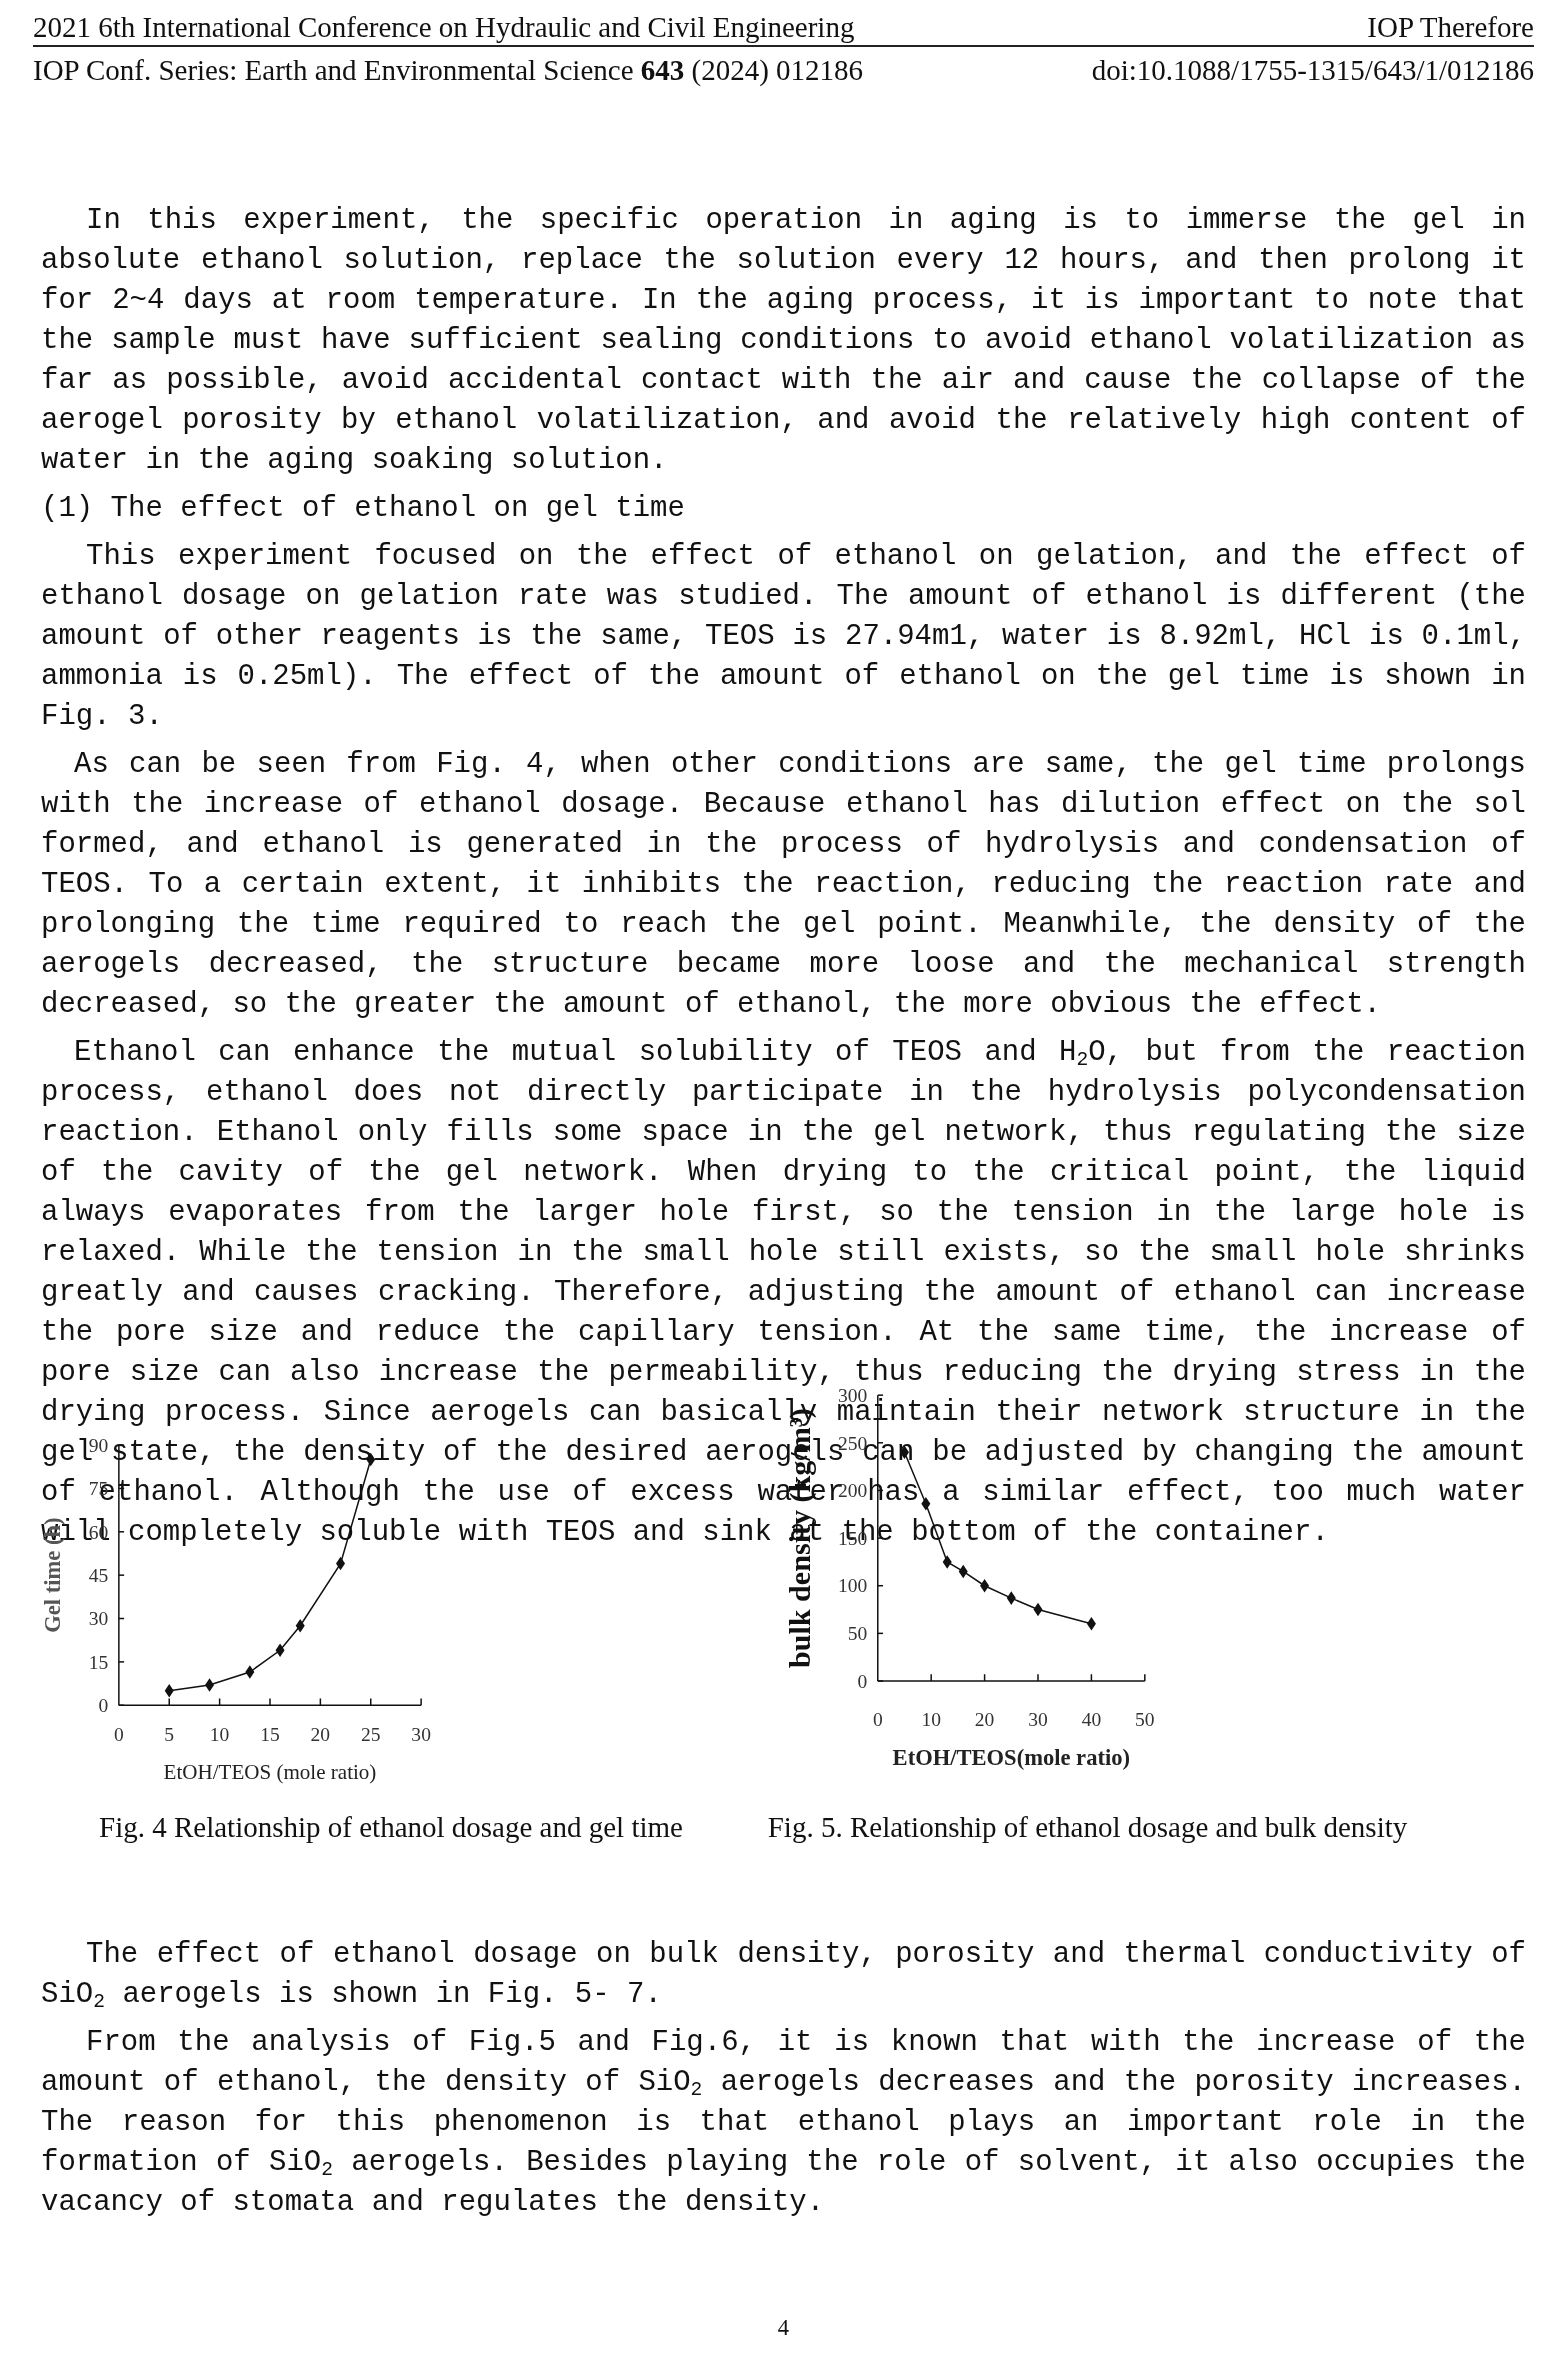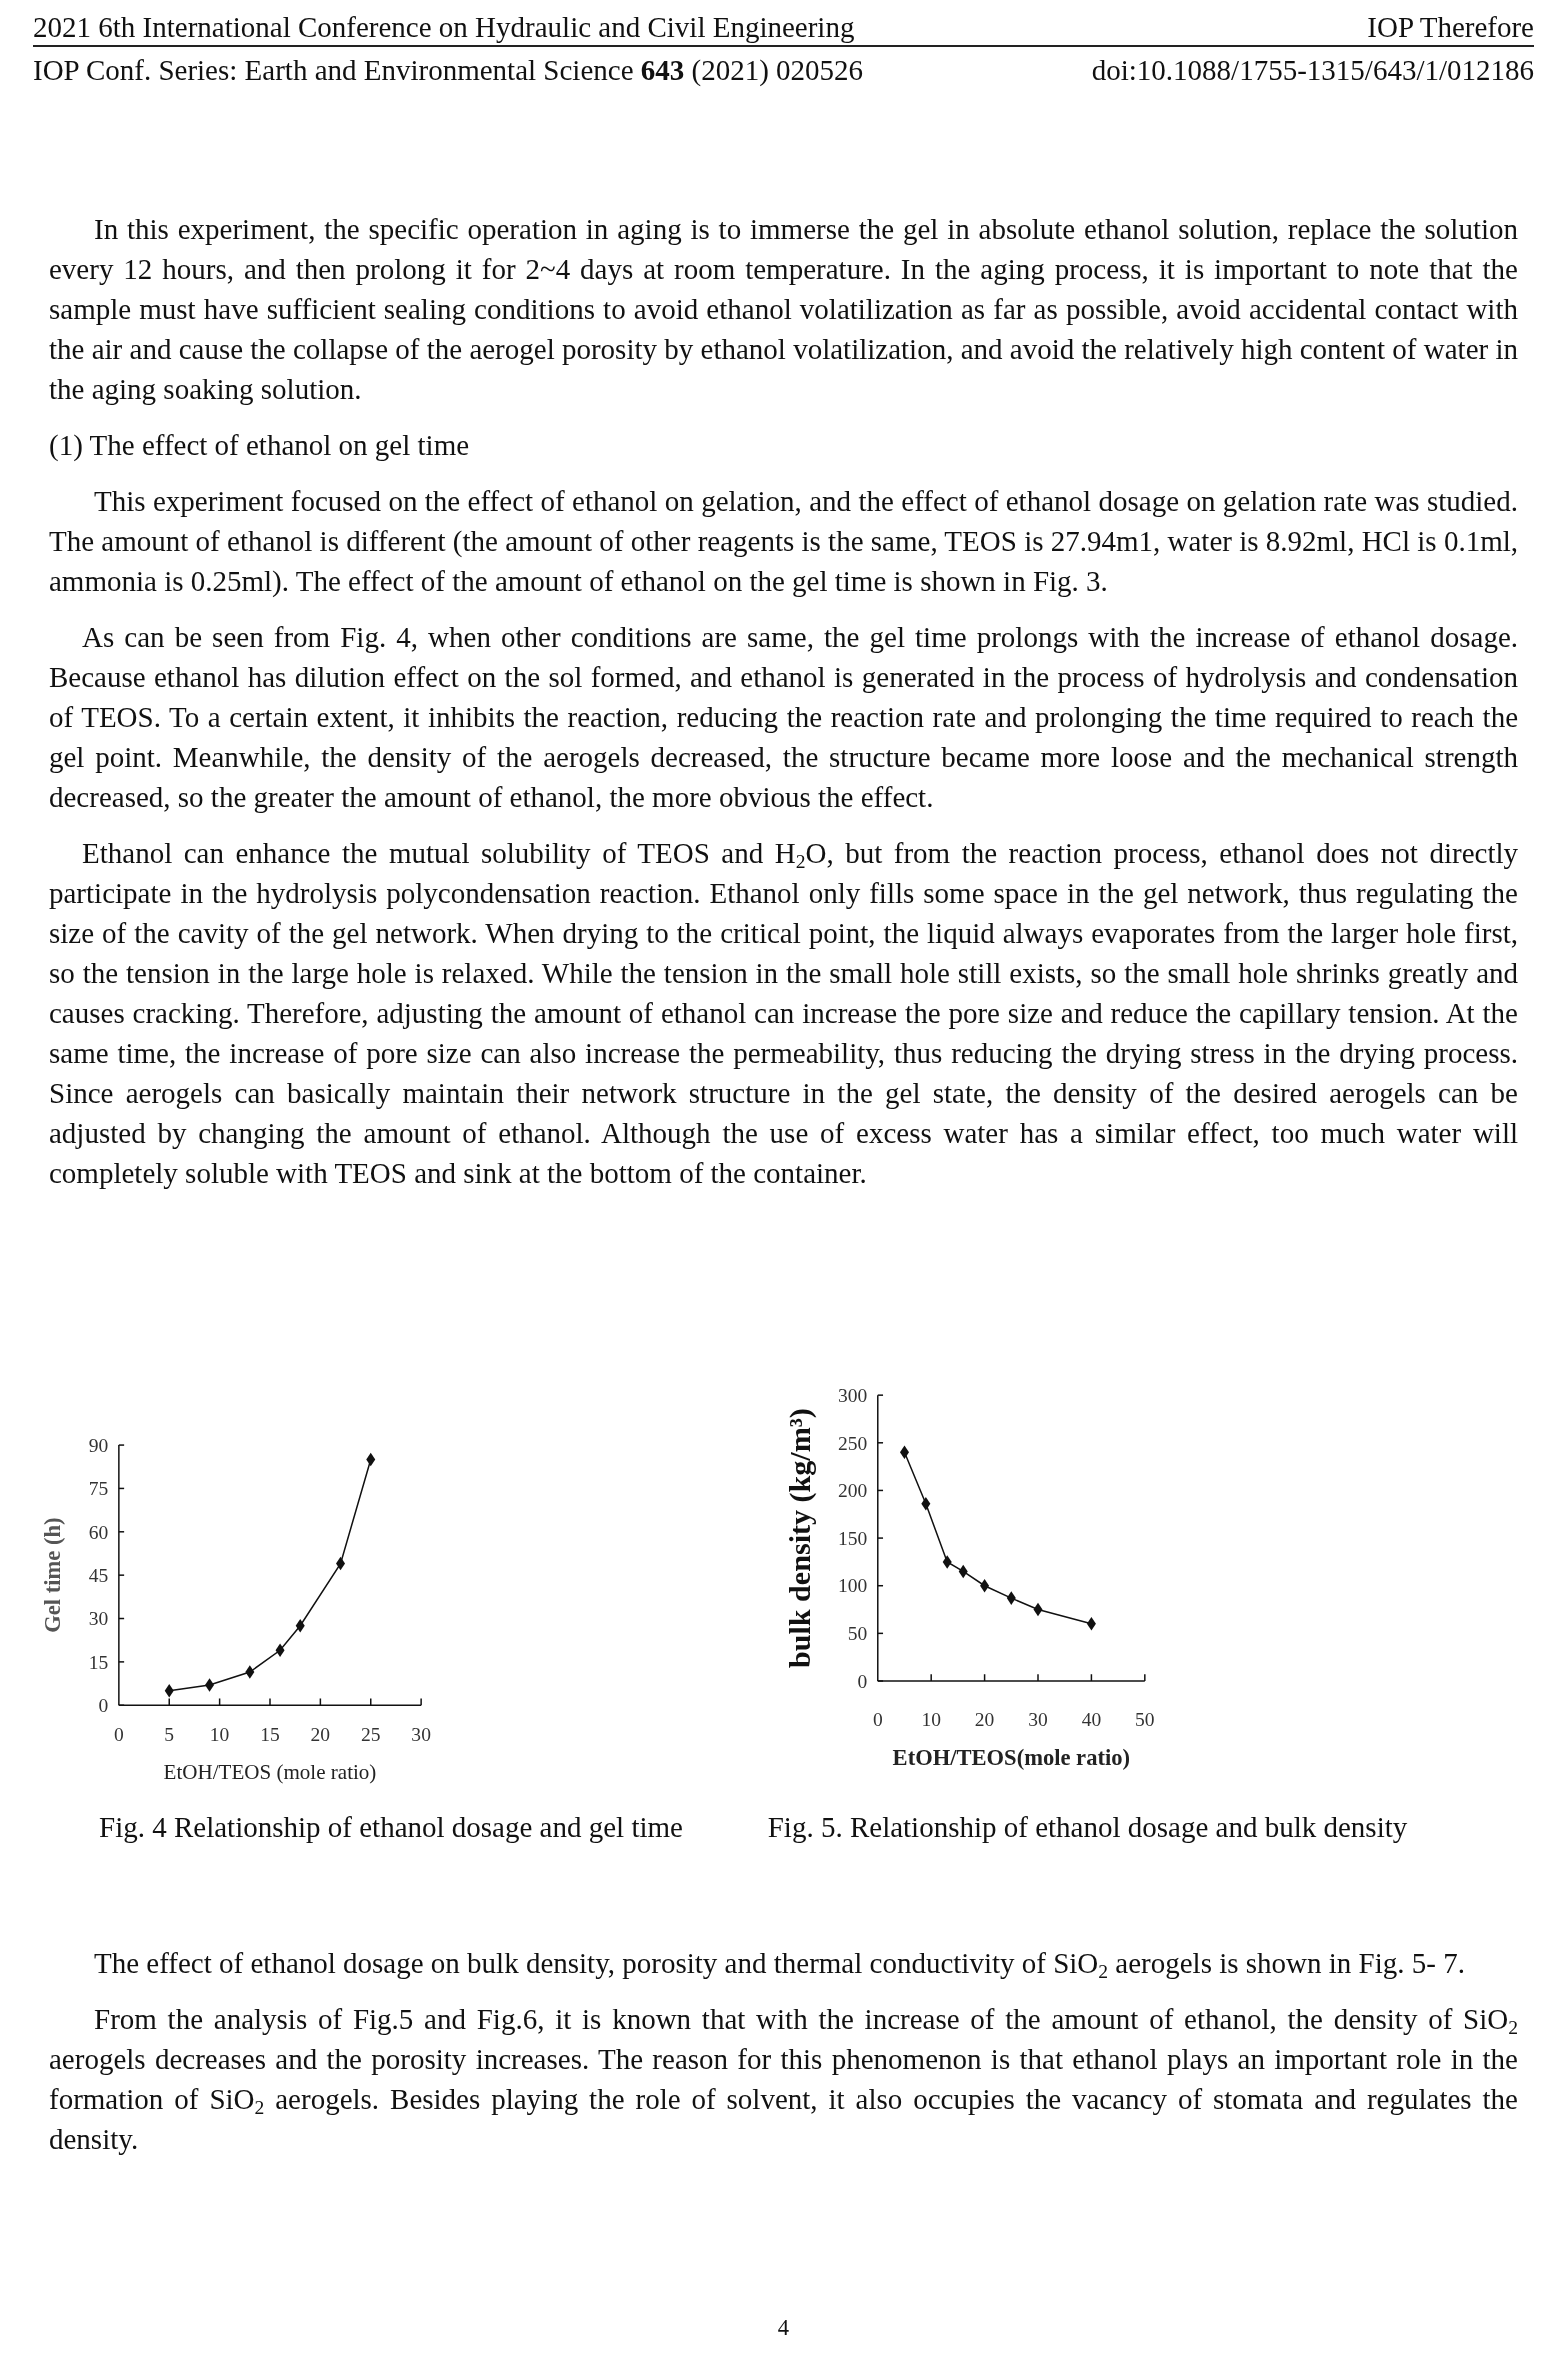--- a/index.html
+++ b/index.html
@@ -2,40 +2,40 @@
 <html style="font-size:12px"><head>
 <meta charset="utf-8">
 <style>
   html, body { margin:0; padding:0; background:#fff; }
   body { width:1567px; height:2354px; position:relative; font-family:"Liberation Serif", "DejaVu Serif", serif; color:#111; overflow:hidden; }
   .hdr { position:absolute; left:33px; right:33px; font-size:29px; line-height:33px; display:flex; justify-content:space-between; }
   .hdr1 { top:10.5px; }
   .hdr2 { top:54px; }
   .rule { position:absolute; left:33px; right:33px; top:45px; height:2.3px; background:#222; }
   .body { position:absolute; left:33px; right:33px; font-size:29px; line-height:40px; text-align:justify; }
-  .p { margin:16px; }
+  .p { margin:8px;font-family:Liberation Mono, monospace; }
   .ind { text-indent:45px; }
   .ind2 { text-indent:33px; }
   .sec { font-style:italic; margin-top:19.6px; }
   sub { font-size:19.6px; vertical-align:-4.5px; line-height:0; }
   .fig { position:absolute; }
   .cap { position:absolute; font-size:29px; line-height:39px; text-align:center;font-family:Liberation Serif, serif; }
   .pagenum { position:absolute; left:0; right:0; top:2315px; text-align:center; font-size:22.6px; }
   svg text { font-family:"Liberation Serif", "DejaVu Serif", serif; }
 </style>
 </head>
 <body>
 
 <div class="hdr hdr1">
   <span>2021 6th International Conference on Hydraulic and Civil Engineering</span>
   <span>IOP Therefore</span>
 </div>
 <div class="rule"></div>
 <div class="hdr hdr2">
-  <span><span>IOP Conf. Series: Earth and Environmental Science </span><b>643</b><span> (2021) 020526</span></span>
+  <span><span>IOP Conf. Series: Earth and Environmental Science </span><b>643</b><span> (2024) 012186</span></span>
   <span>doi:10.1088/1755-1315/643/1/012186</span>
 </div>
 
 <div class="body" style="top:193px;">
   <p class="p ind">In this experiment, the specific operation in aging is to immerse the gel in absolute ethanol solution, replace the solution every 12 hours, and then prolong it for 2~4 days at room temperature. In the aging process, it is important to note that the sample must have sufficient sealing conditions to avoid ethanol volatilization as far as possible, avoid accidental contact with the air and cause the collapse of the aerogel porosity by ethanol volatilization, and avoid the relatively high content of water in the aging soaking solution.</p>
   <p class="p">(1) The effect of ethanol on gel time</p>
   <p class="p ind">This experiment focused on the effect of ethanol on gelation, and the effect of ethanol dosage on gelation rate was studied. The amount of ethanol is different (the amount of other reagents is the same, TEOS is 27.94m1, water is 8.92ml, HCl is 0.1ml, ammonia is 0.25ml). The effect of the amount of ethanol on the gel time is shown in Fig. 3.</p>
   <p class="p ind2">As can be seen from Fig. 4, when other conditions are same, the gel time prolongs with the increase of ethanol dosage. Because ethanol has dilution effect on the sol formed, and ethanol is generated in the process of hydrolysis and condensation of TEOS. To a certain extent, it inhibits the reaction, reducing the reaction rate and prolonging the time required to reach the gel point. Meanwhile, the density of the aerogels decreased, the structure became more loose and the mechanical strength decreased, so the   greater the amount of ethanol, the more obvious the effect.</p>
   <p class="p ind2"><span>Ethanol can enhance the mutual solubility of TEOS and H</span><sub>2</sub><span>O, but from the reaction process, ethanol does not directly participate in the hydrolysis polycondensation reaction. Ethanol only fills some space in the gel network, thus regulating the size of the cavity of the gel network. When drying to the critical point, the liquid always evaporates from the larger hole first, so the tension in the large hole is relaxed. While the tension in the small hole still exists, so the small hole shrinks greatly and causes cracking. Therefore, adjusting the amount of ethanol can increase the pore size and reduce the capillary tension. At the same time, the increase of pore size can also increase the permeability, thus reducing the drying stress in the drying process. Since aerogels can basically maintain their network structure in the gel state, the density of the desired aerogels can be adjusted by changing the amount of ethanol. Although the use of excess water has a similar effect, too much water will completely soluble with TEOS and sink at the bottom of the container.</span></p>
 </div>

